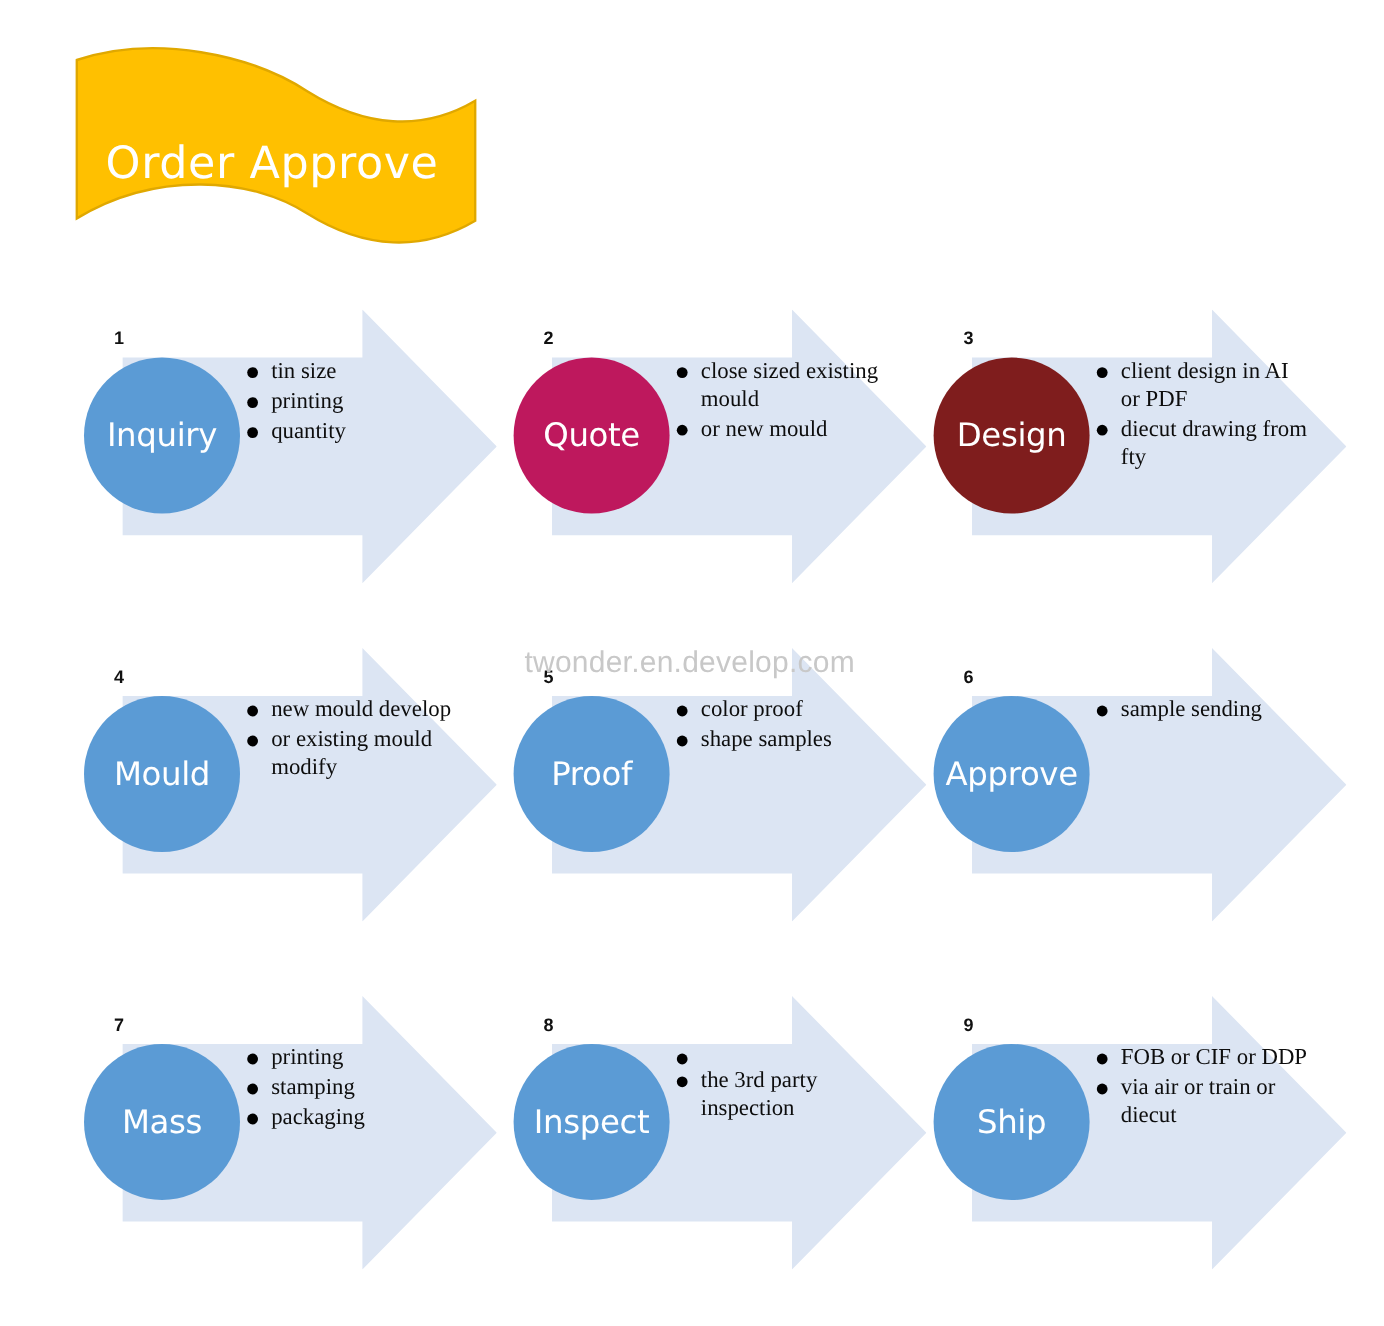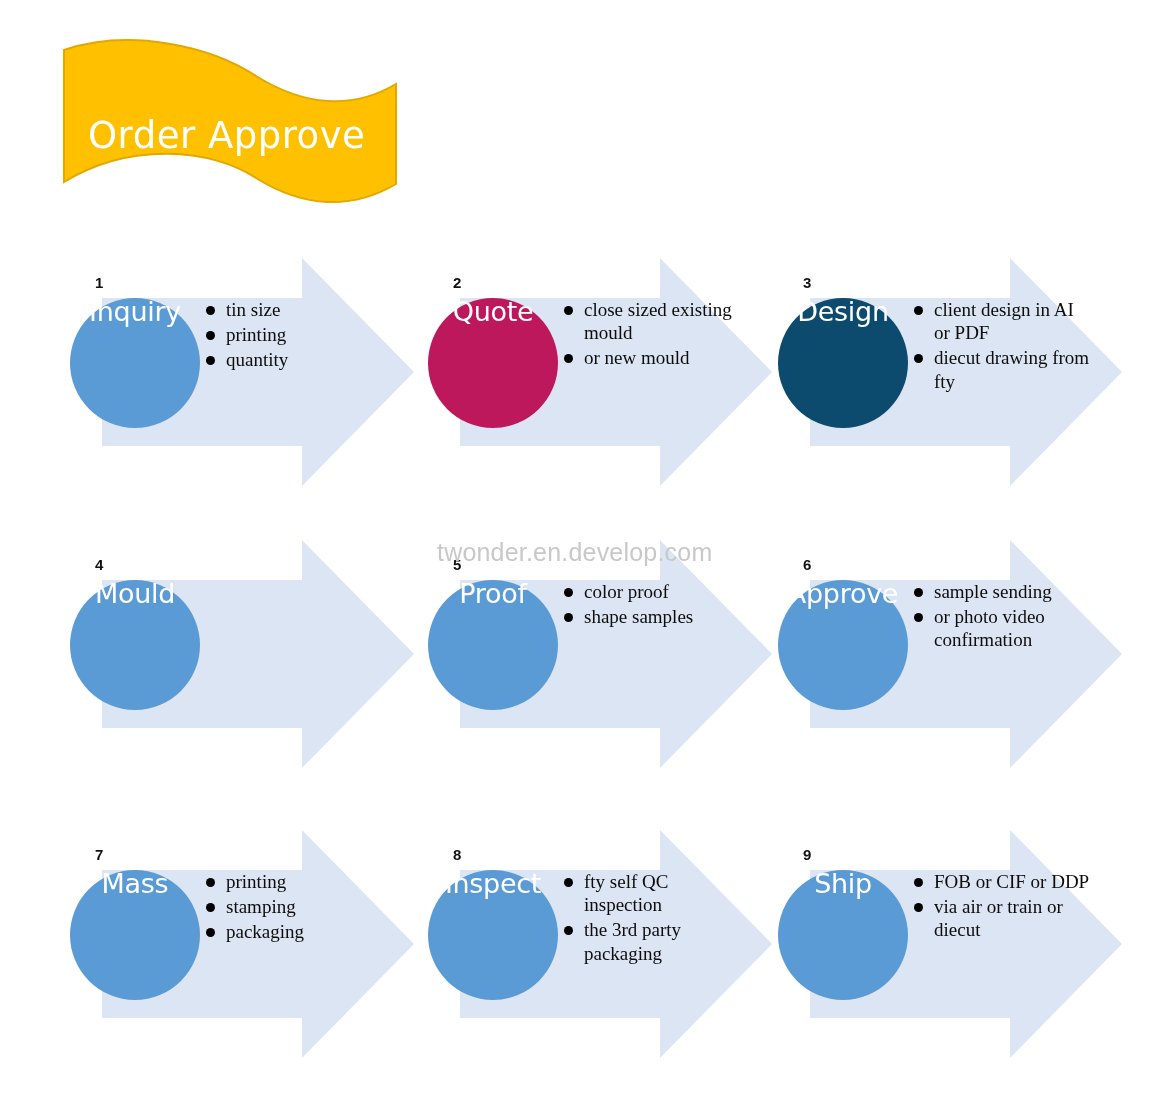--- a/index.html
+++ b/index.html
@@ -90,21 +90,21 @@
   .step-circle {
     position: absolute;
     left: 8px;
     top: 46px;
     width: 130px;
     height: 130px;
     border-radius: 50%;
     background: #5B9BD5;
     z-index: 10;
     display: flex;
-    align-items: flex-start;
+    align-items: center;
     justify-content: center;
   }
   .step-circle-label {
     color: #ffffff;
     font-family: "DejaVu Sans", sans-serif;
     font-size: 27px;
     font-weight: 400;
     line-height: 1;
     white-space: nowrap;
     letter-spacing: -0.3px;
@@ -212,21 +212,21 @@
         </li>
       </ul>
     </div>
     <div class="step col-3 row-1">
       <div class="step-arrow">
         <svg viewBox="0 0 312 228" preserveAspectRatio="none">
           <polygon points="0,40 200,40 200,0 312,114 200,228 200,188 0,188" fill="#DCE5F3"></polygon>
         </svg>
       </div>
       <div class="step-number">3</div>
-      <div class="step-circle" style="background: #0c4a6e;">
+      <div class="step-circle" style="background: #7f1d1d;">
         <span class="step-circle-label">Design</span>
       </div>
       <ul class="step-bullets">
         <li class="bullet-row">
           <span class="bullet-dot" style="background: rgb(0, 0, 0);"></span>
           <span class="bullet-text">client design in AI or PDF</span>
         </li>
         <li class="bullet-row">
           <span class="bullet-dot" style="background: rgb(0, 0, 0);"></span>
           <span class="bullet-text">diecut drawing from fty</span>
@@ -236,20 +236,30 @@
     <div class="step col-1 row-2">
       <div class="step-arrow">
         <svg viewBox="0 0 312 228" preserveAspectRatio="none">
           <polygon points="0,40 200,40 200,0 312,114 200,228 200,188 0,188" fill="#DCE5F3"></polygon>
         </svg>
       </div>
       <div class="step-number">4</div>
       <div class="step-circle" style="background: rgb(91, 155, 213);">
         <span class="step-circle-label">Mould</span>
       </div>
+      <ul class="step-bullets">
+        <li class="bullet-row">
+          <span class="bullet-dot" style="background: rgb(0, 0, 0);"></span>
+          <span class="bullet-text">new mould develop</span>
+        </li>
+        <li class="bullet-row">
+          <span class="bullet-dot" style="background: rgb(0, 0, 0);"></span>
+          <span class="bullet-text">or existing mould modify</span>
+        </li>
+      </ul>
     </div>
     <div class="step col-2 row-2">
       <div class="step-arrow">
         <svg viewBox="0 0 312 228" preserveAspectRatio="none">
           <polygon points="0,40 200,40 200,0 312,114 200,228 200,188 0,188" fill="#DCE5F3"></polygon>
         </svg>
       </div>
       <div class="step-number">5</div>
       <div class="step-circle" style="background: rgb(91, 155, 213);">
         <span class="step-circle-label">Proof</span>
@@ -273,24 +283,20 @@
       </div>
       <div class="step-number">6</div>
       <div class="step-circle" style="background: rgb(91, 155, 213);">
         <span class="step-circle-label">Approve</span>
       </div>
       <ul class="step-bullets">
         <li class="bullet-row">
           <span class="bullet-dot" style="background: rgb(0, 0, 0);"></span>
           <span class="bullet-text">sample sending</span>
         </li>
-        <li class="bullet-row">
-          <span class="bullet-dot" style="background: rgb(0, 0, 0);"></span>
-          <span class="bullet-text">or photo video confirmation</span>
-        </li>
       </ul>
     </div>
     <div class="step col-1 row-3">
       <div class="step-arrow">
         <svg viewBox="0 0 312 228" preserveAspectRatio="none">
           <polygon points="0,40 200,40 200,0 312,114 200,228 200,188 0,188" fill="#DCE5F3"></polygon>
         </svg>
       </div>
       <div class="step-number">7</div>
       <div class="step-circle" style="background: rgb(91, 155, 213);">
@@ -317,25 +323,24 @@
           <polygon points="0,40 200,40 200,0 312,114 200,228 200,188 0,188" fill="#DCE5F3"></polygon>
         </svg>
       </div>
       <div class="step-number">8</div>
       <div class="step-circle" style="background: rgb(91, 155, 213);">
         <span class="step-circle-label">Inspect</span>
       </div>
       <ul class="step-bullets">
         <li class="bullet-row">
           <span class="bullet-dot" style="background: rgb(0, 0, 0);"></span>
-          <span class="bullet-text">fty self QC inspection</span>
-        </li>
-        <li class="bullet-row">
-          <span class="bullet-dot" style="background: rgb(0, 0, 0);"></span>
-          <span class="bullet-text">the 3rd party packaging</span>
+        </li>
+        <li class="bullet-row">
+          <span class="bullet-dot" style="background: rgb(0, 0, 0);"></span>
+          <span class="bullet-text">the 3rd party inspection</span>
         </li>
       </ul>
     </div>
     <div class="step col-3 row-3">
       <div class="step-arrow">
         <svg viewBox="0 0 312 228" preserveAspectRatio="none">
           <polygon points="0,40 200,40 200,0 312,114 200,228 200,188 0,188" fill="#DCE5F3"></polygon>
         </svg>
       </div>
       <div class="step-number">9</div>

